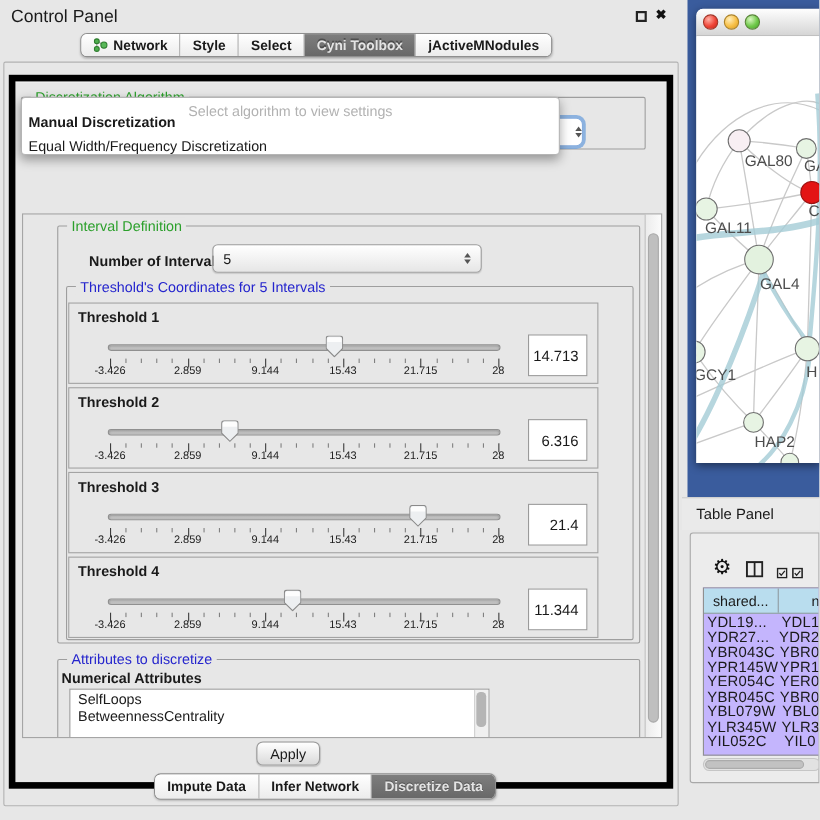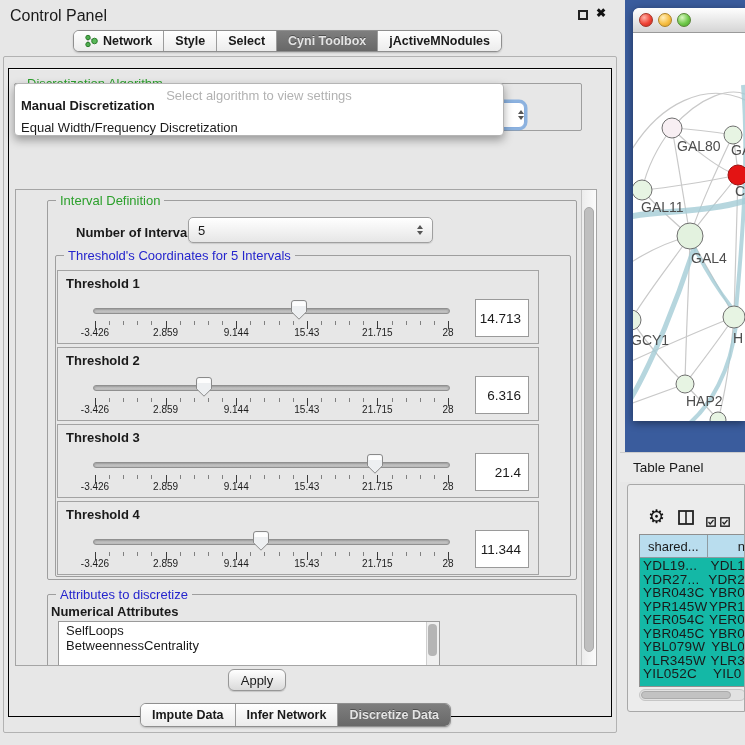--- a/index.html
+++ b/index.html
@@ -12,21 +12,21 @@
 .float-ic{position:absolute;left:578px;top:10px;width:10px;height:10px;border:2px solid #222}
 .close-ic{position:absolute;left:596px;top:6px;font-size:12px;font-weight:bold;color:#111}
 .tabstrip{position:absolute;display:flex;border:1px solid #8f8f8f;border-radius:6px;overflow:hidden;background:#fff;box-shadow:0 1px 2px rgba(0,0,0,.2)}
 .ts-top{left:73px;top:30px;height:22px}
 .ts-bottom{left:140px;top:703px;height:24px}
 .seg{display:flex;align-items:center;padding:0 11px;font-size:12.5px;font-weight:bold;background:linear-gradient(#ffffff,#ececec);border-right:1px solid #9c9c9c;white-space:nowrap}
 .seg:last-child{border-right:none}
 .seg.sel{background:linear-gradient(#7e7e7e,#686868);color:#e4e4e4;text-shadow:0 -1px 0 rgba(0,0,0,.35)}
 .tabicon{margin-right:5px;display:flex}
 .outerborder{left:3px;top:56px;width:614px;height:677px;border:1px solid #b2b2b2;border-radius:2px}
-.mainpanel{left:8px;top:68px;width:604px;height:649px;border:1px solid #000000;background:#e7e7e7;box-shadow:inset 0 1px 0 #f6f6f6}
+.mainpanel{left:8px;top:68px;width:604px;height:649px;border:6px solid #000000;background:#e7e7e7;box-shadow:inset 0 1px 0 #f6f6f6}
 .group{position:absolute;border:1px solid #9e9e9e;border-radius:2px}
 .gtitle{position:absolute;top:-8px;left:8px;background:#e7e7e7;padding:0 4px;font-size:13px;line-height:15px;white-space:nowrap}
 .g-green{color:#2ca02c}.g-blue{color:#2525cd}.g-dark{color:#333}
 .combo{position:absolute;display:flex;align-items:center;border:1px solid #9f9f9f;border-radius:5px;background:linear-gradient(#ffffff,#e6e6e6);box-shadow:inset 0 1px 0 #fff,0 1px 1px rgba(0,0,0,.12);font-size:13px;padding:0 9px}
 .ctext{white-space:nowrap;overflow:hidden}
 .stepper{margin-left:auto;display:flex;flex-direction:column;align-items:center;gap:2px}
 .arr-up{width:0;height:0;border-left:3.5px solid transparent;border-right:3.5px solid transparent;border-bottom:4px solid #555}
 .arr-dn{width:0;height:0;border-left:3.5px solid transparent;border-right:3.5px solid transparent;border-top:4px solid #555}
 .focusring{left:452px;top:33px;width:64px;height:26px;border-radius:6px;background:#fff;border:1px solid #88aede;box-shadow:0 0 0 2.5px rgba(110,160,220,.75);z-index:2;display:flex;align-items:center}
 .popup{left:5px;top:14px;width:490px;height:53px;background:#fff;border:1px solid #b5b5b5;border-radius:4px;box-shadow:0 4px 10px rgba(0,0,0,.35);z-index:10}
@@ -59,21 +59,21 @@
 .l-red{left:6px;background:radial-gradient(circle at 35% 30%,#ffb0a5,#ef4437 55%,#c0281c);border:1px solid #a33326}
 .l-yellow{left:25px;background:radial-gradient(circle at 35% 30%,#ffeebb,#f7bf45 55%,#d49a25);border:1px solid #ad8226}
 .l-green{left:44px;background:radial-gradient(circle at 35% 30%,#d9f6c0,#6fc94a 55%,#47a02a);border:1px solid #578436}
 .netcanvas{position:absolute;left:0;top:25px;width:112px;height:388px;background:#fff}
 .tablebar{left:620px;top:452px;width:125px;height:30px;background:#eaeaea;border-top:1px solid #cdcdcd;font-size:13.5px;display:flex;align-items:center;padding-left:13px}
 .tablepanel{left:627px;top:484px;width:118px;height:228px;border:1px solid #a8a8a8;border-radius:3px 0 0 3px;background:#ececec;overflow:hidden}
 .gear{position:absolute;left:20px;top:22px;font-size:19px;line-height:20px;color:#111}
 .splitic{position:absolute;left:50px;top:25px}
 .cbx{position:absolute;top:28px}
 .cb1{left:78px}.cb2{left:92px}
-.dtable{position:absolute;left:11px;top:49px;width:107px;height:153px;border:1px solid #8f8f8f;background:#14b8a6}
+.dtable{position:absolute;left:11px;top:49px;width:107px;height:153px;border:1px solid #8f8f8f;background:#c4b5fd}
 .thead{display:flex;height:23px;background:#b9ddee;border-bottom:1px solid #8f9ba1;font-size:13px}
 .th1{width:69px;border-right:1px solid #8f9ba1;display:flex;align-items:center;justify-content:center}
 .th2{flex:1;display:flex;align-items:center;padding-left:30px}
 .tbody{position:absolute;left:0;top:24px;right:0;height:126px;overflow:hidden;font-size:13.5px}
 .trow{display:flex;height:13.5px;line-height:13.5px;letter-spacing:.2px}
 .td1{width:73px;padding-left:3px;white-space:nowrap;overflow:hidden}
 .td2{white-space:nowrap}
 .hscroll{position:absolute;left:11px;top:204px;width:107px;height:12px;background:#e2e2e2;border:1px solid #c6c6c6;border-radius:6px}
 .hthumb{position:absolute;left:1px;top:1px;width:90px;height:8px;border-radius:4px;background:#c2c2c2;border:1px solid #ababab}
 </style>

